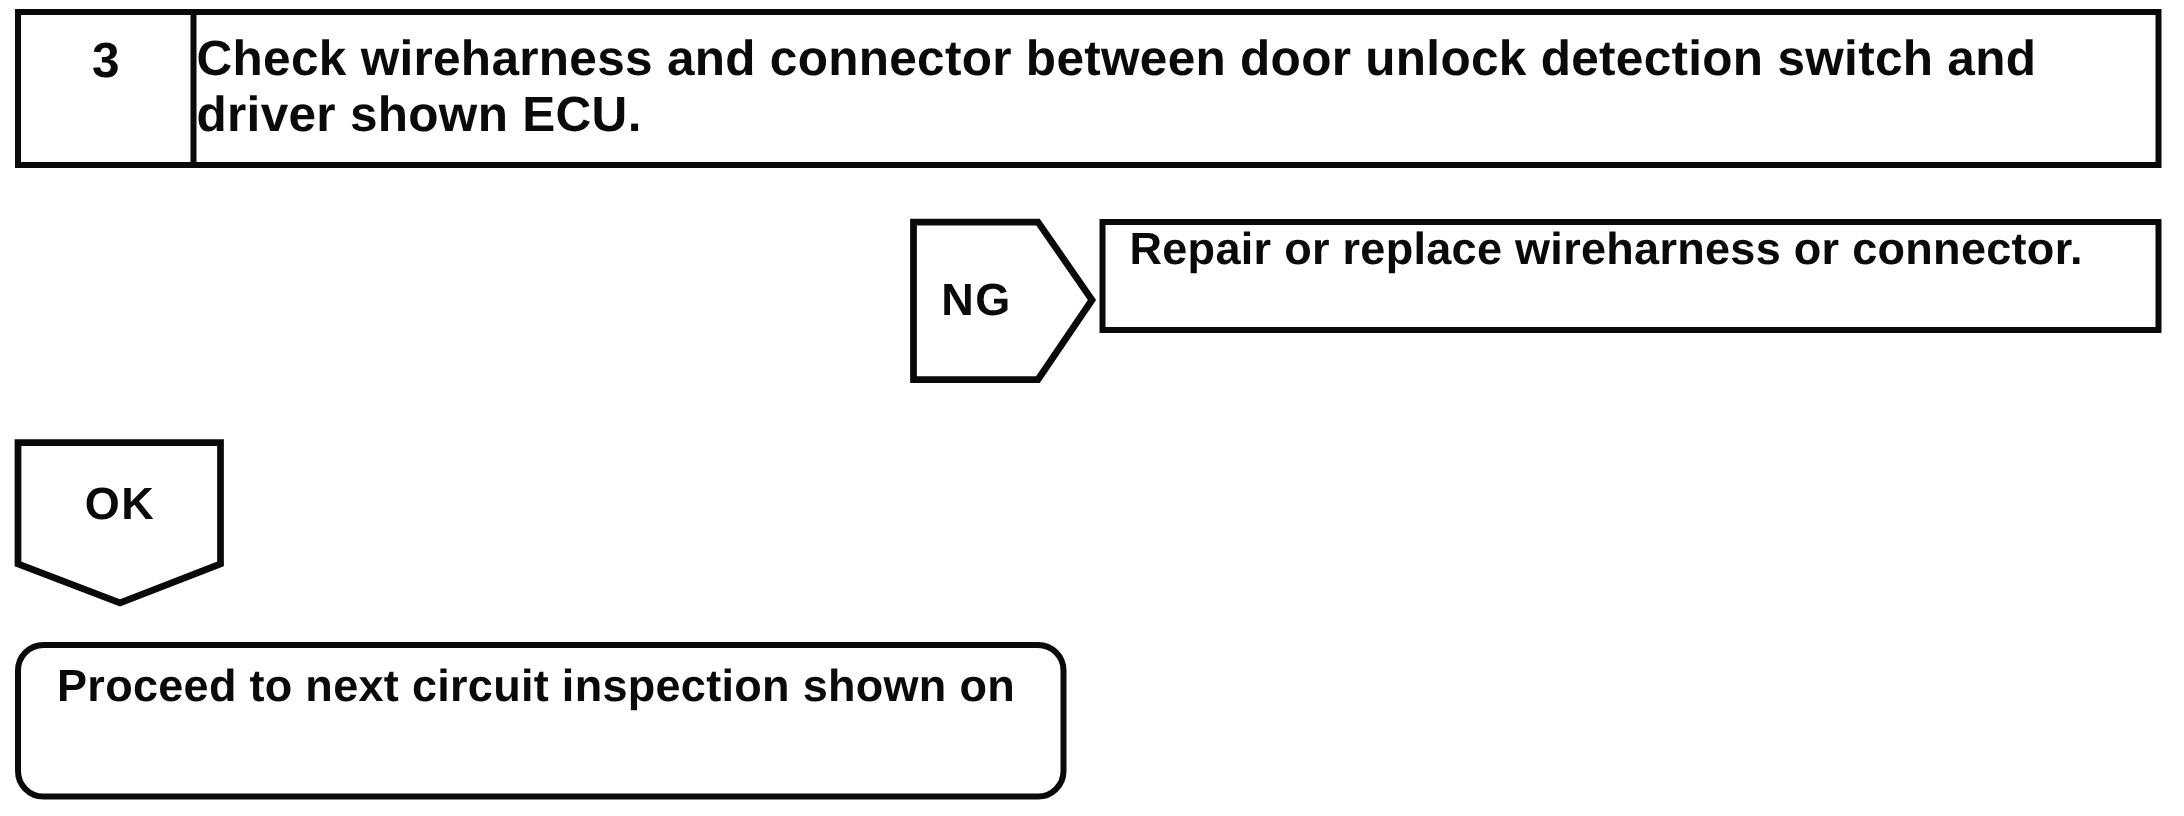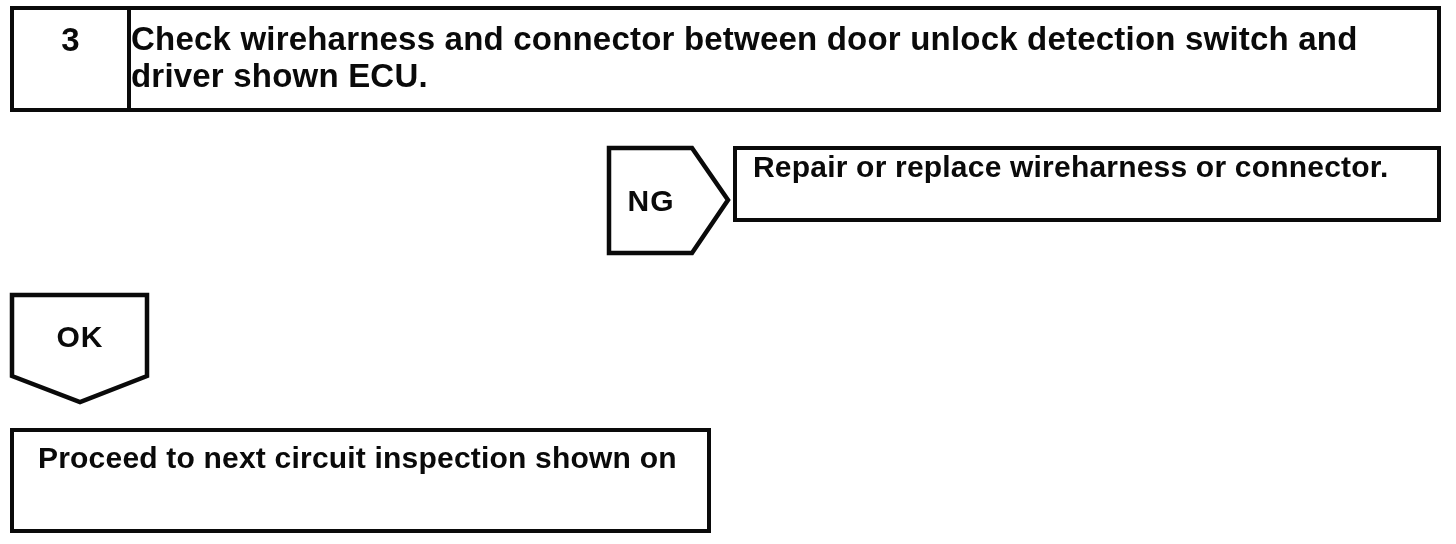--- a/index.html
+++ b/index.html
@@ -89,20 +89,21 @@
   
   .result-box {
     left: 10px;
     top: 428px;
     width: 701px;
     height: 105px;
     font-size: 30px;
     line-height: 36px;
     padding: 8px 12px 0 24px;
     letter-spacing: 0.2px;
+    border-radius: 19px;
   }
   .result-box .line { white-space: nowrap; }
 </style>
 </head>
 <body>
 
 <div class="canvas">
 
   <div class="box step-box">
     <div class="step-num-cell">

